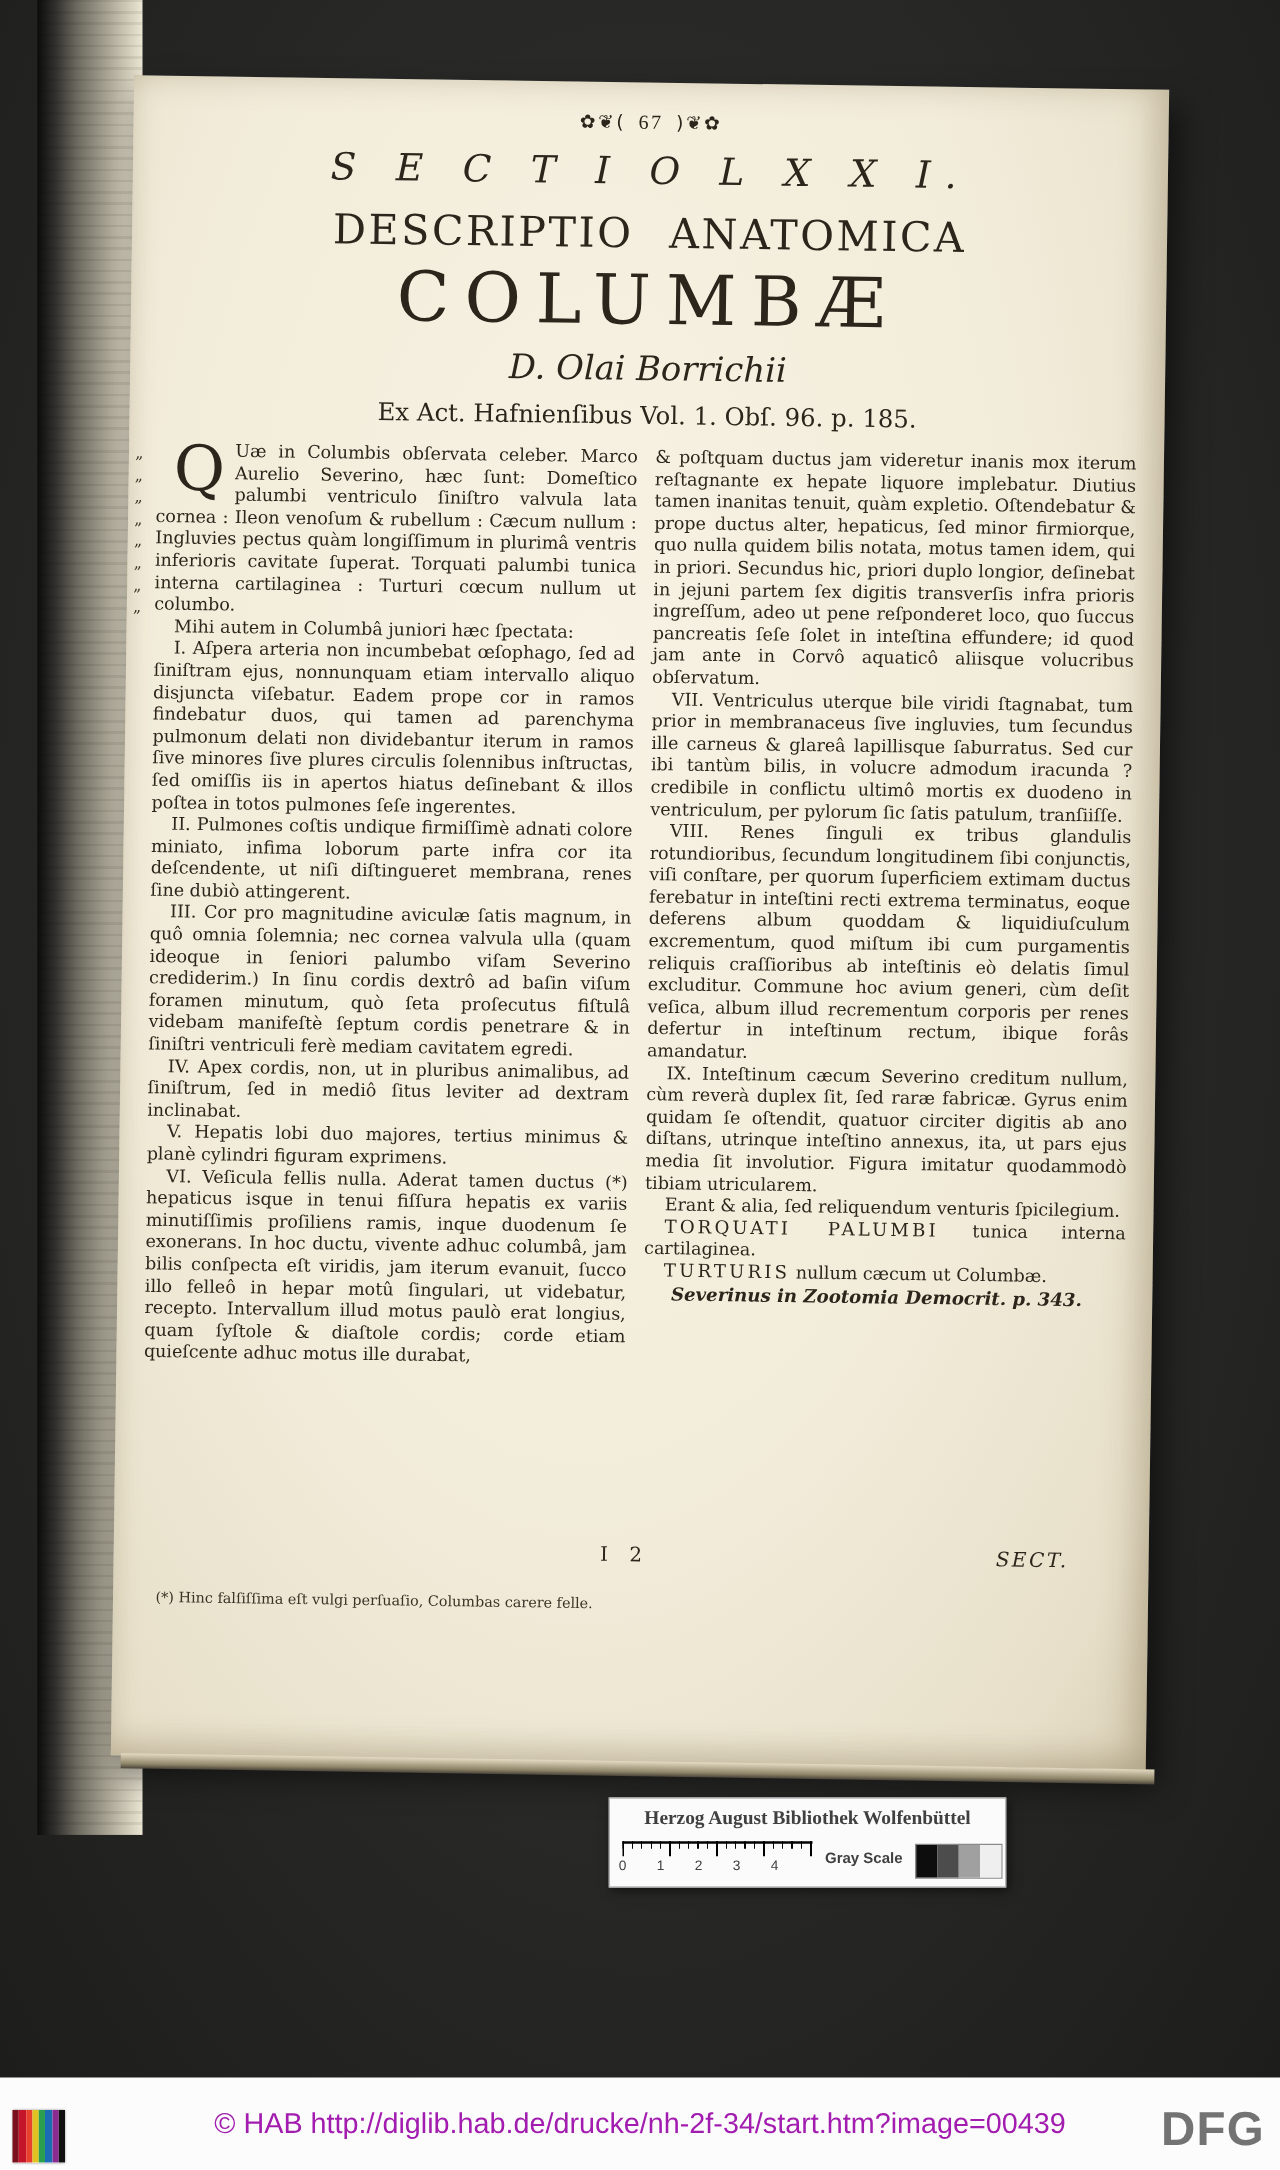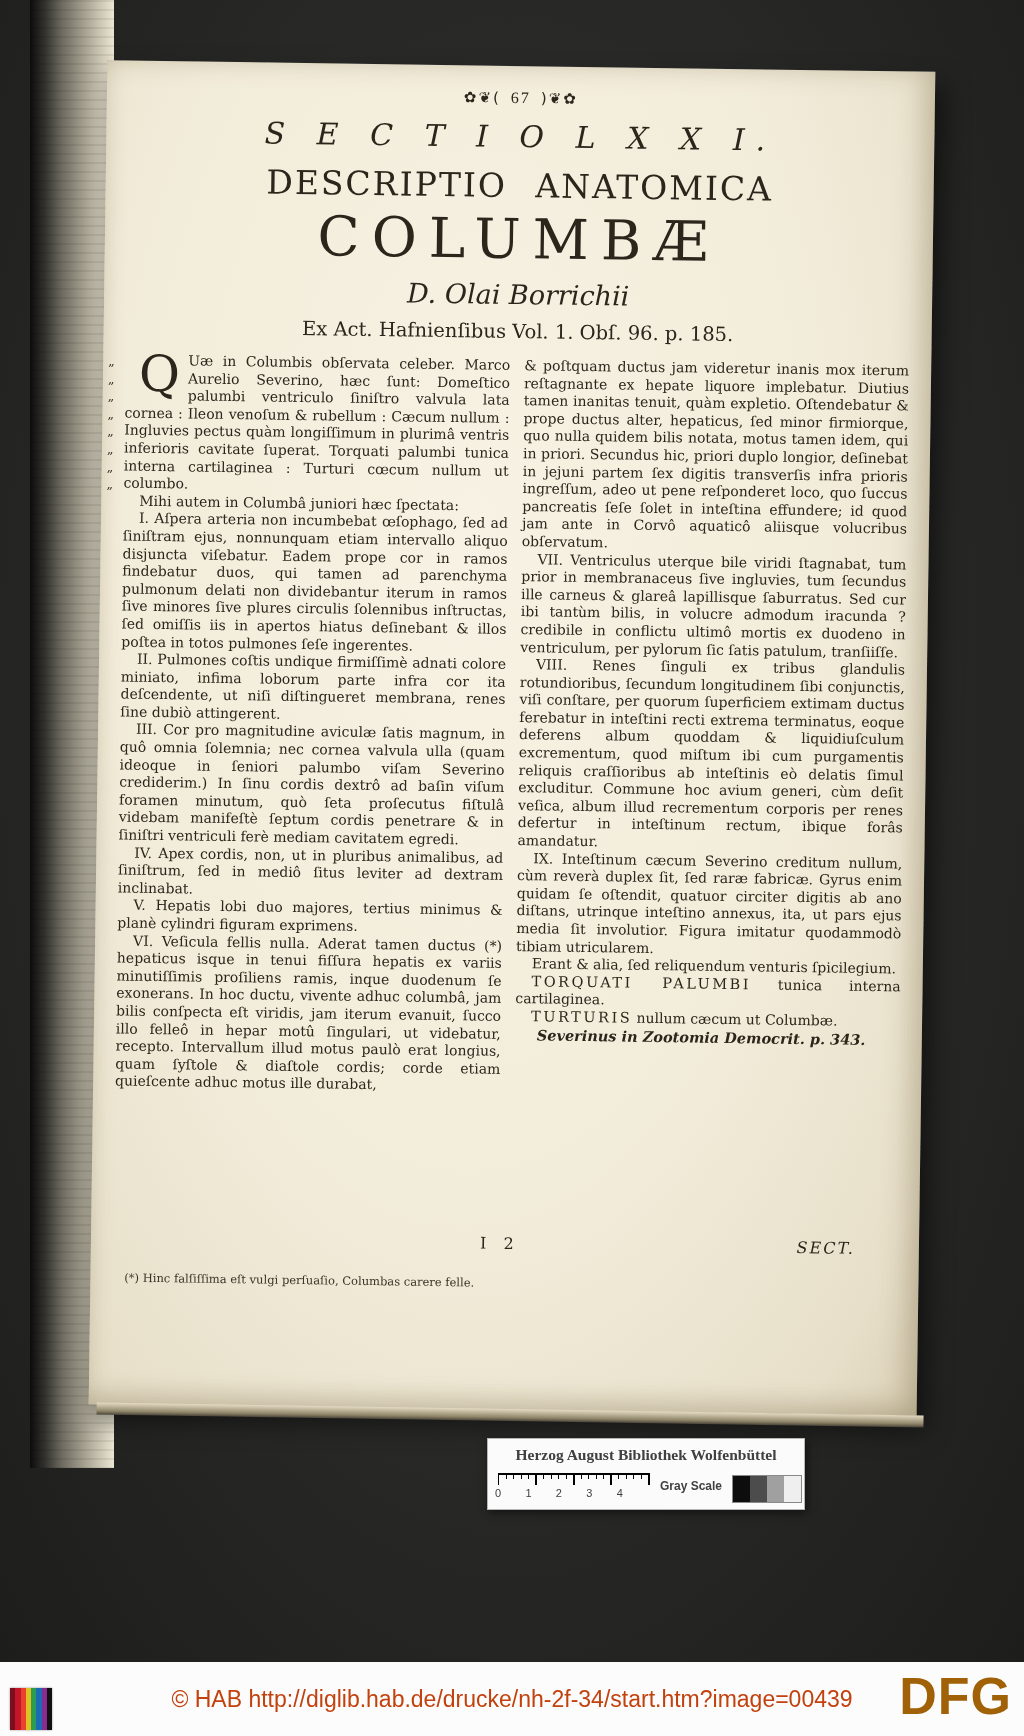--- a/index.html
+++ b/index.html
@@ -61,23 +61,23 @@
       repeating-linear-gradient(90deg,#000 0 1.5px,transparent 1.5px 37.5px) left top/100% 12px no-repeat,
       linear-gradient(#000,#000) left top/100% 2px no-repeat;}
   .ruler-nums{display:flex;font-family:"Liberation Sans",sans-serif;font-size:11px;margin-top:2px;}
   .ruler-nums span{width:37.5px;transform:translateX(-3px);}
   .gs-label{font-family:"Liberation Sans",sans-serif;font-size:12px;margin-top:6px;white-space:nowrap;font-weight:bold;}
   .gs-patches{margin-left:auto;display:flex;border:1px solid #8a8a8a;height:26px;margin-top:2px;}
   .gs-patches i{display:block;width:17px;height:100%;}
   
   .bottom{position:absolute;left:0;bottom:0;width:1024px;height:74px;background:#fcfcfc;}
   .copyright{position:absolute;left:50%;top:50%;transform:translate(-50%,-50%);
-    font-family:"Liberation Sans",sans-serif;font-size:23px;color:#c2410c;white-space:nowrap;}
+    font-family:"Liberation Sans",sans-serif;font-size:23px;color:#a21caf;white-space:nowrap;}
   .dfg{position:absolute;right:12px;bottom:10px;font-family:"Liberation Sans",sans-serif;
-    font-weight:bold;font-size:52px;color:#a16207;letter-spacing:1px;}
+    font-weight:bold;font-size:38px;color:#737373;letter-spacing:1px;}
   .colorbar{position:absolute;left:10px;bottom:6px;width:42px;height:42px;display:flex;
     box-shadow:0 0 2px rgba(0,0,0,.4);}
   .colorbar i{display:block;flex:1 1 0;height:100%;}
 </style>
 </head>
 <body>
 
 <div class="photo">
 
   <div class="book-edge"></div>

